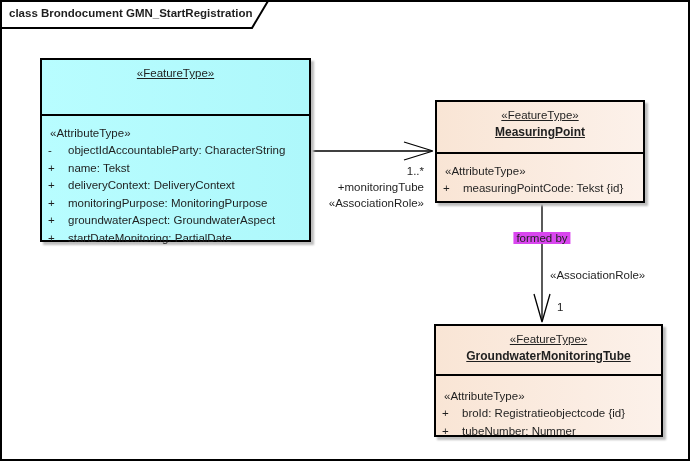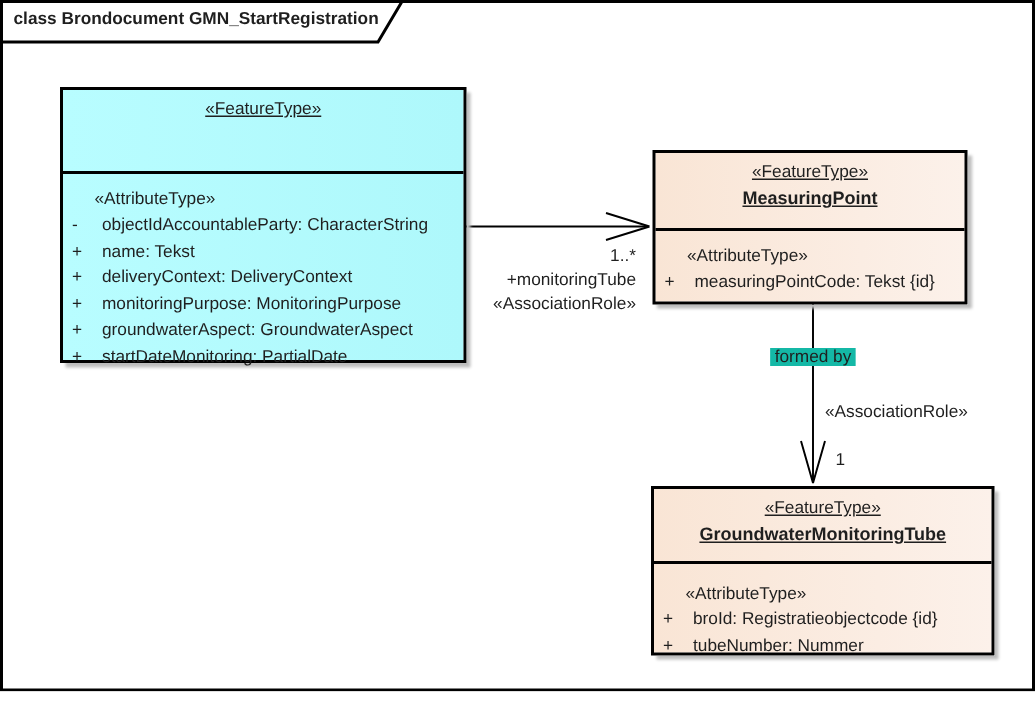--- a/index.html
+++ b/index.html
@@ -16,28 +16,28 @@
   .uml-class{
     position:absolute;box-sizing:border-box;border:2px solid #000;
     box-shadow:3px 3px 2px #bdbdbd;font-size:11.5px;
   }
   .uml-class.cyan{background:linear-gradient(90deg,#b8fdff 0%,#aef8fb 100%);}
   .uml-class.peach{background:linear-gradient(90deg,#f9e5d5 0%,#fcf1ea 100%);}
   .uml-head{border-bottom:2px solid #000;text-align:center;box-sizing:border-box;text-decoration:underline;}
   .stereo{margin-top:6px;line-height:15px;}
   .cls-name{font-weight:bold;font-size:12px;line-height:16px;margin-top:1px;}
   .uml-attrs{box-sizing:border-box;}
-  .sect-label{padding-left:21px;line-height:18px;}
+  .sect-label{padding-left:8px;line-height:18px;}
   .attr-row{display:flex;line-height:17.5px;white-space:nowrap;}
   .vis{display:inline-block;width:20px;padding-left:6px;flex:0 0 auto;}
   .conn{position:absolute;left:0;top:0;}
   .assoc-labels{position:absolute;line-height:16px;white-space:nowrap;font-size:11.5px;}
   .right-align{text-align:right;}
   .assoc-name{
-    position:absolute;transform:translateX(-50%);background:#14b8a6;
+    position:absolute;transform:translateX(-50%);background:#d946ef;
     padding:0 3px;font-size:11.5px;white-space:nowrap;
   }
 </style>
 </head>
 <body>
 
 <div id="stage">
 
   <div class="frame-border"></div>
 

